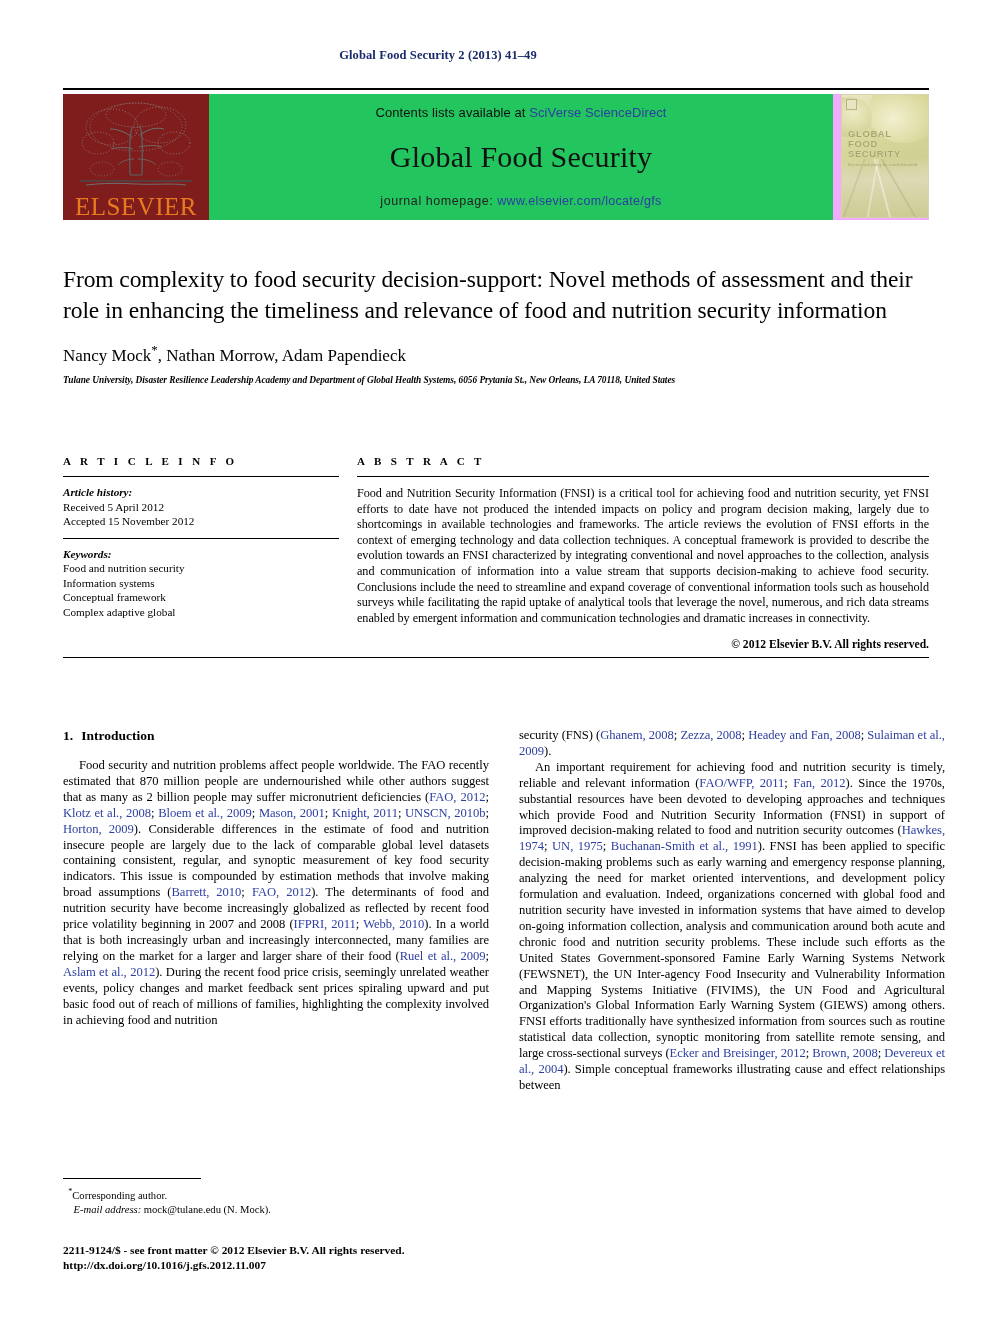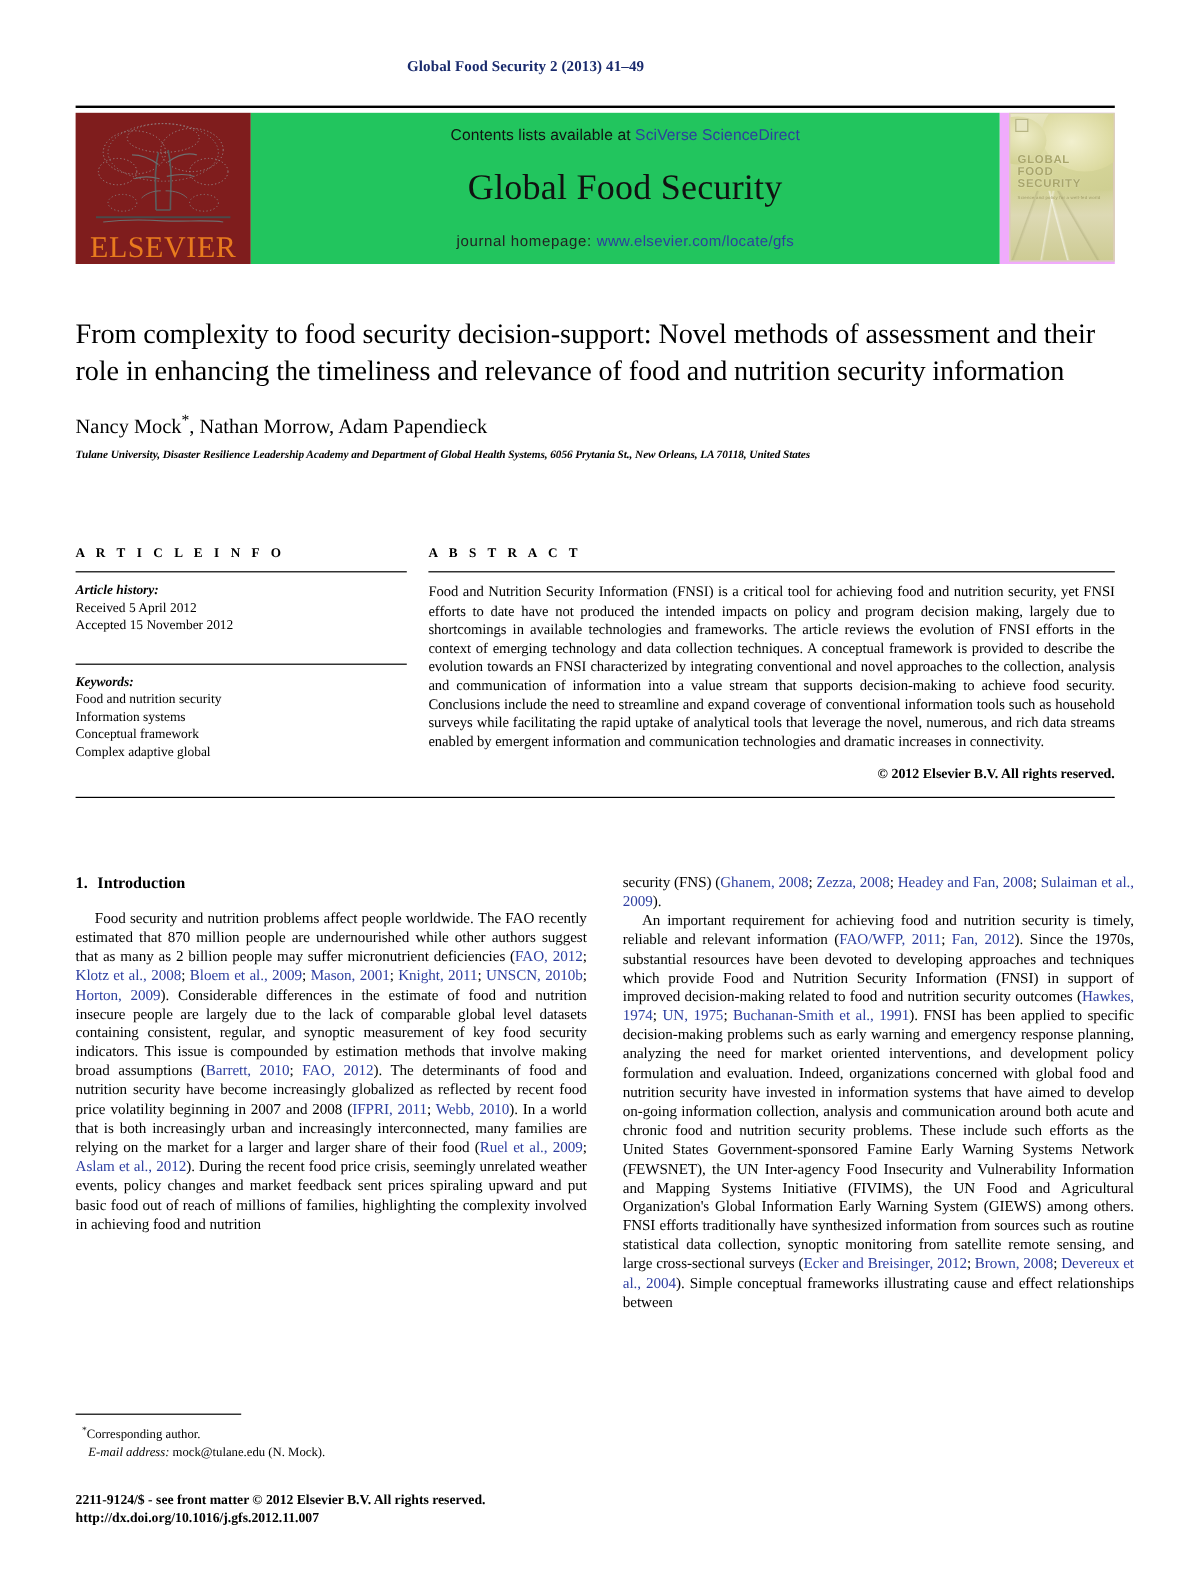--- a/index.html
+++ b/index.html
@@ -229,21 +229,21 @@
     margin-top: 9px;
   }
   .rule-thin {
     border-top: 1.2px solid #000;
   }
   .info-group {
     font-family: "Liberation Serif", serif;
     font-size: 11.2px;
     line-height: 14.5px;
     padding-top: 8px;
-    padding-bottom: 24px;
+    padding-bottom: 9px;
   }
   .info-group .ital {
     font-style: italic;
     font-weight: bold;
   }
   .abstract-text {
     font-family: "Liberation Serif", serif;
     font-size: 12.2px;
     line-height: 15.6px;
     text-align: justify;

